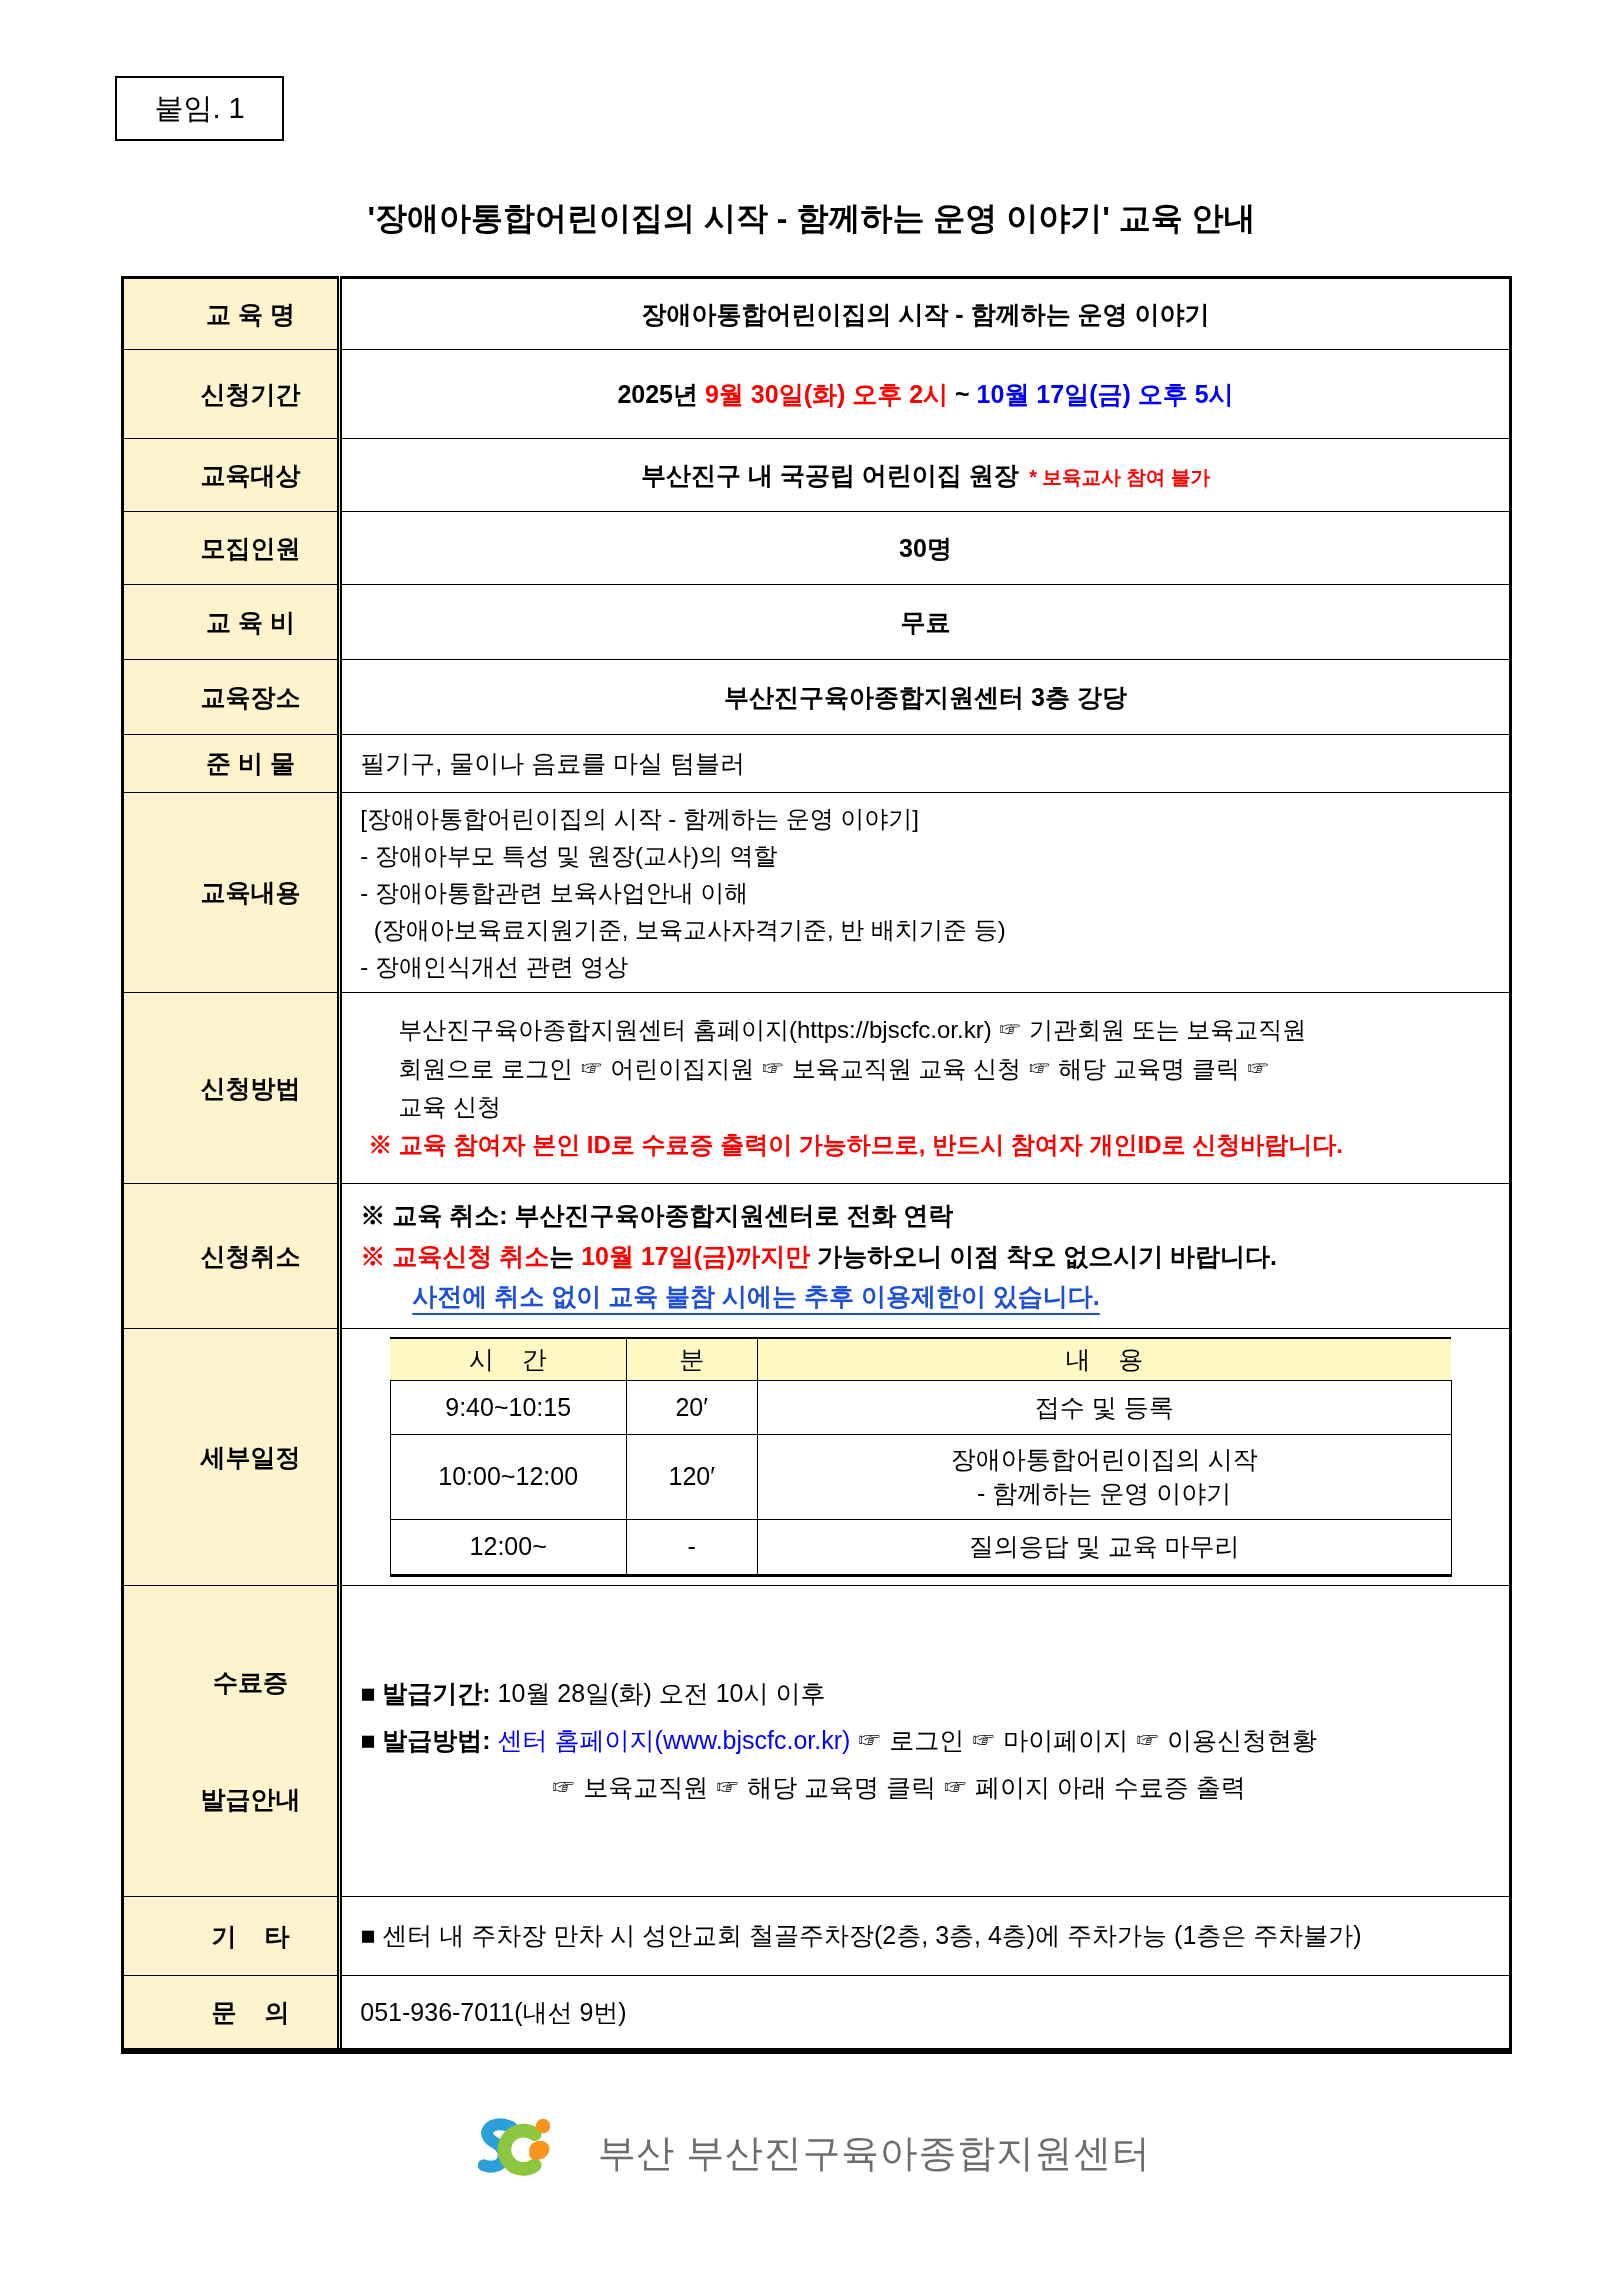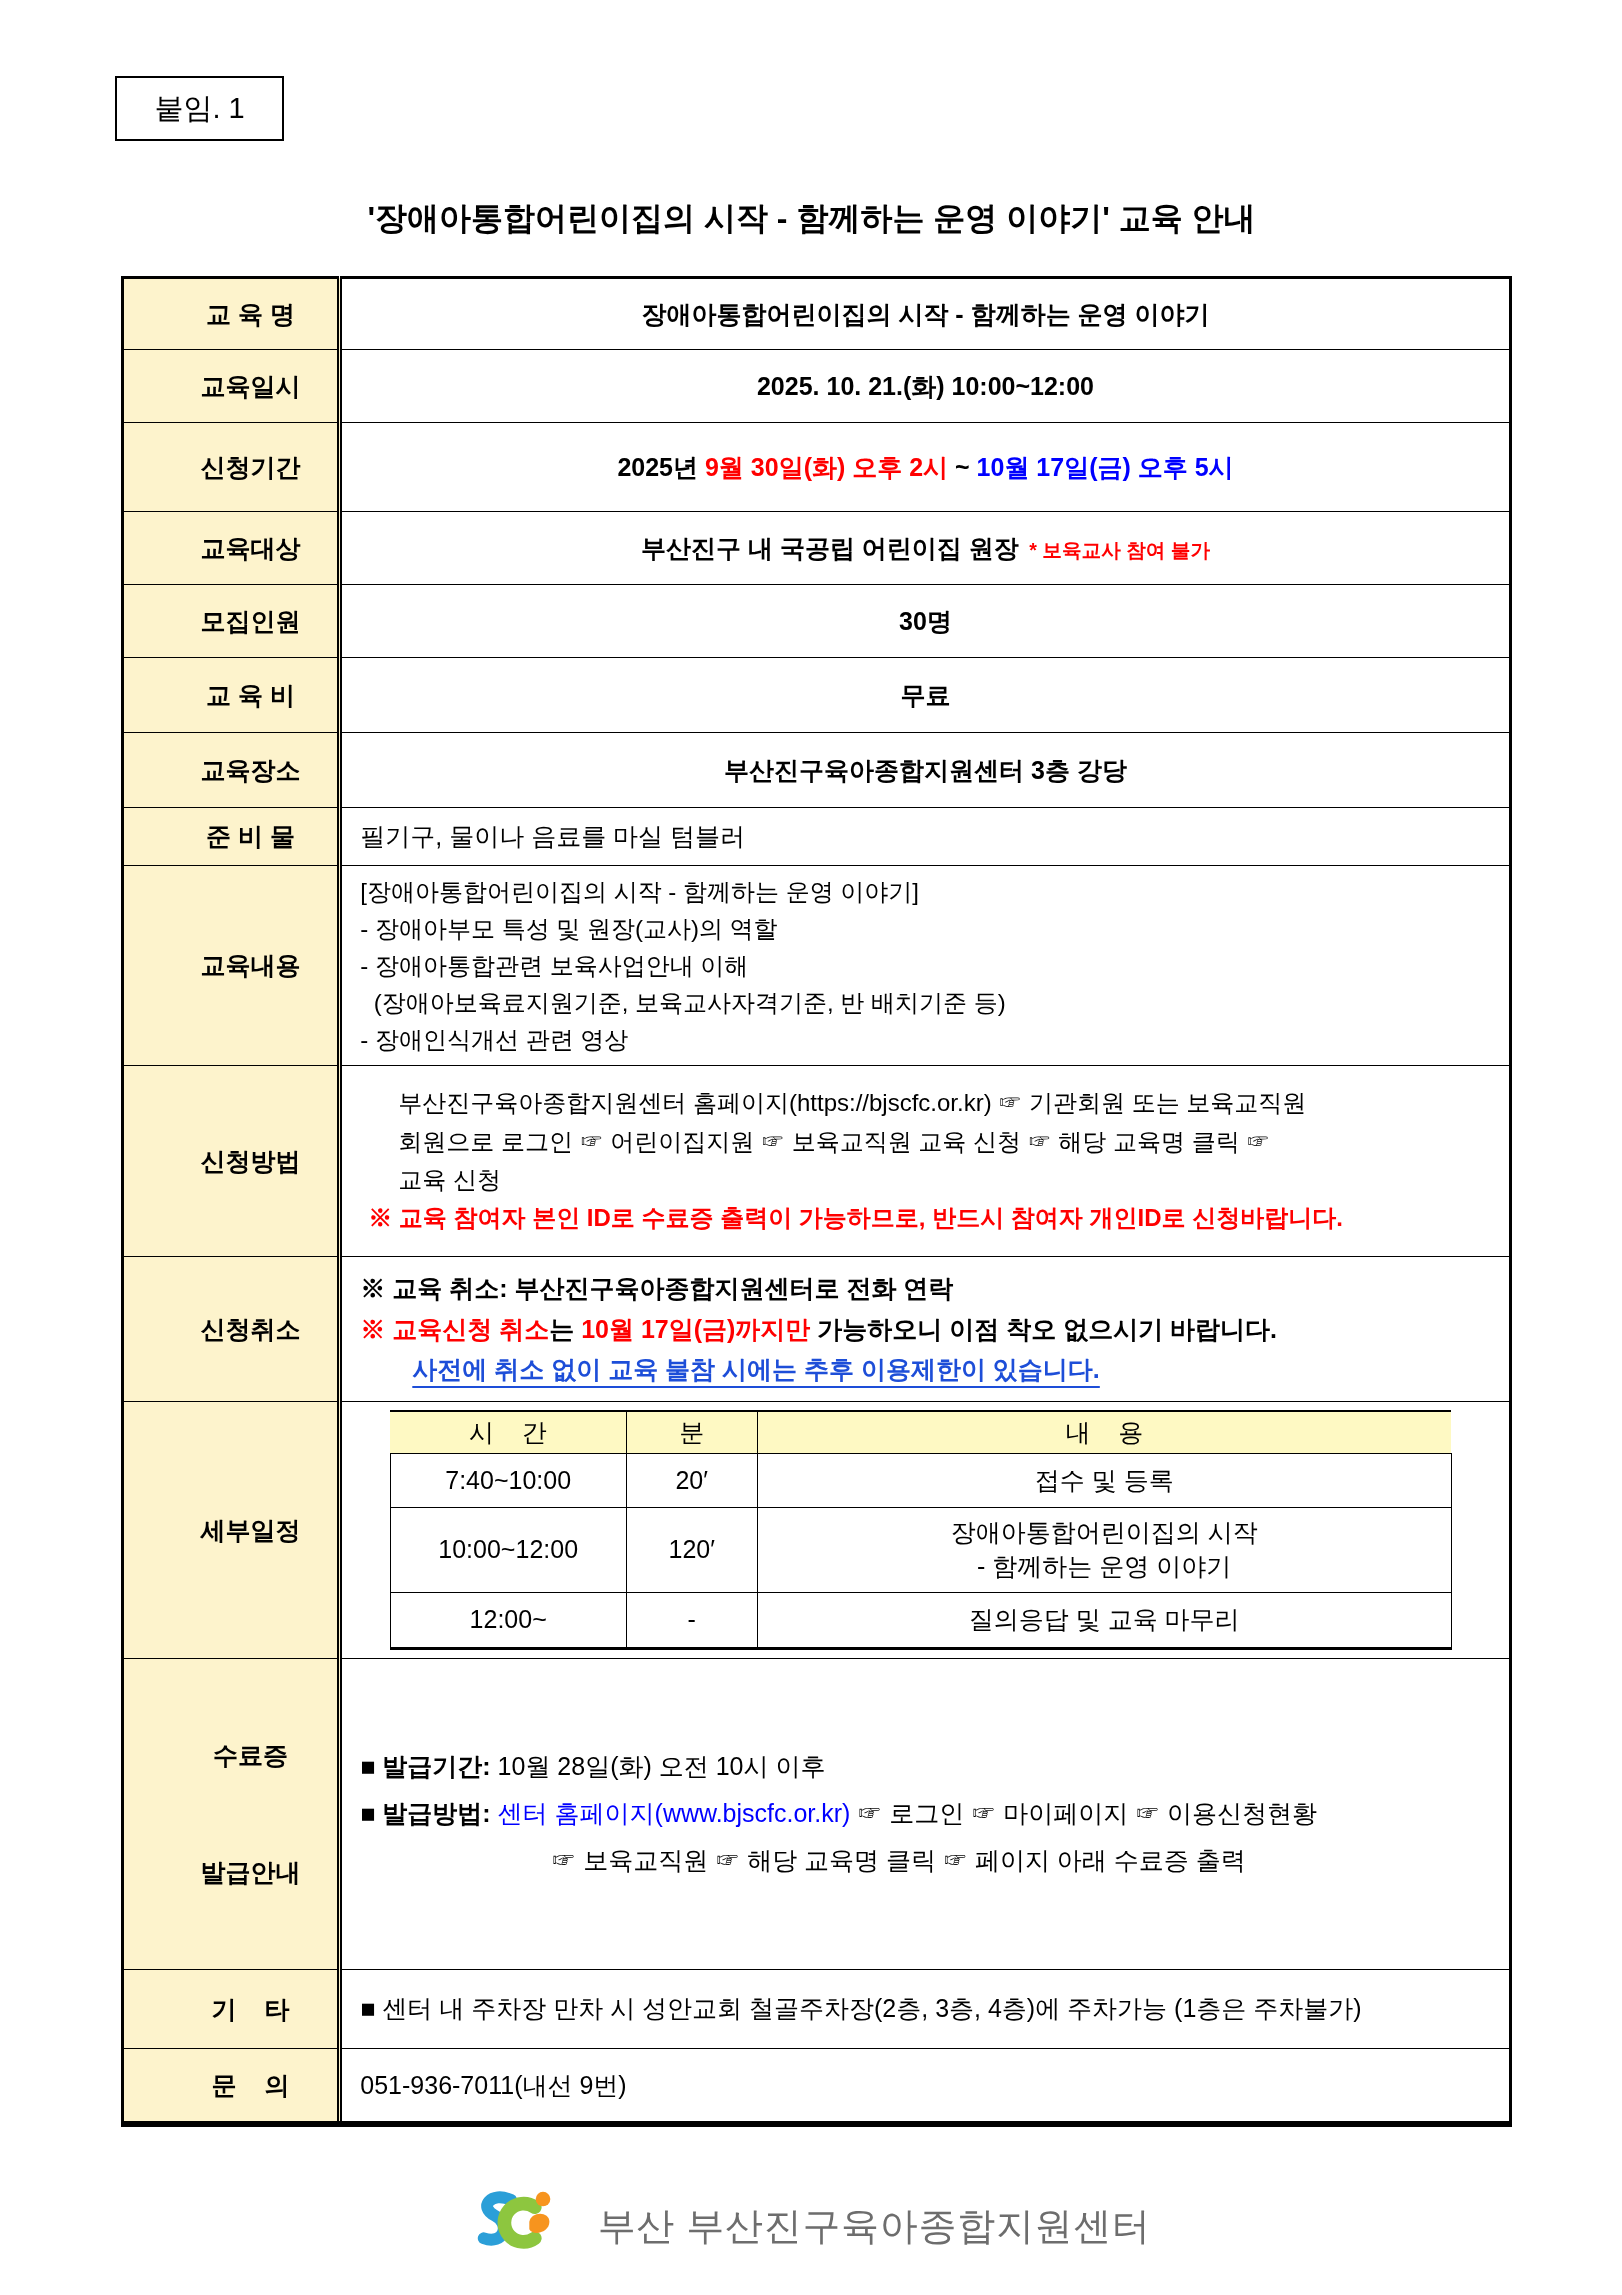--- a/index.html
+++ b/index.html
@@ -138,24 +138,20 @@
 
   <div class="title">'장애아통합어린이집의 시작 - 함께하는 운영 이야기' 교육 안내</div>
 
   <table class="main">
     <tbody>
       <tr class="r1">
         <td class="lbl">교 육 명</td>
         <td class="val center bold name-val">장애아통합어린이집의 시작 - 함께하는 운영 이야기</td>
       </tr>
 
-      <tr class="r2">
-        <td class="lbl">교육일시</td>
-        <td class="val center bold">2025. 10. 21.(화) 10:00~12:00</td>
-      </tr>
 
       <tr class="r3">
         <td class="lbl">신청기간</td>
         <td class="val center bold period-val">
           <span>2025년 </span><span class="red">9월 30일(화) 오후 2시</span><span> ~ </span><span class="blue">10월 17일(금) 오후 5시</span>
         </td>
       </tr>
 
       <tr class="r4">
         <td class="lbl">교육대상</td>
@@ -220,21 +216,21 @@
         <td class="lbl">세부일정</td>
         <td class="val">
           <table class="sched">
             <tbody>
               <tr>
                 <th class="col-time">시    간</th>
                 <th class="col-min vl">분</th>
                 <th class="col-desc vl">내    용</th>
               </tr>
               <tr class="sr1">
-                <td>7:40~10:00</td>
+                <td>9:40~10:15</td>
                 <td class="vl">20′</td>
                 <td class="vl">접수 및 등록</td>
               </tr>
               <tr class="sr2">
                 <td>10:00~12:00</td>
                 <td class="vl">120′</td>
                 <td class="vl">
                   <div>장애아통합어린이집의 시작</div>
                   <div>- 함께하는 운영 이야기</div>
                 </td>

